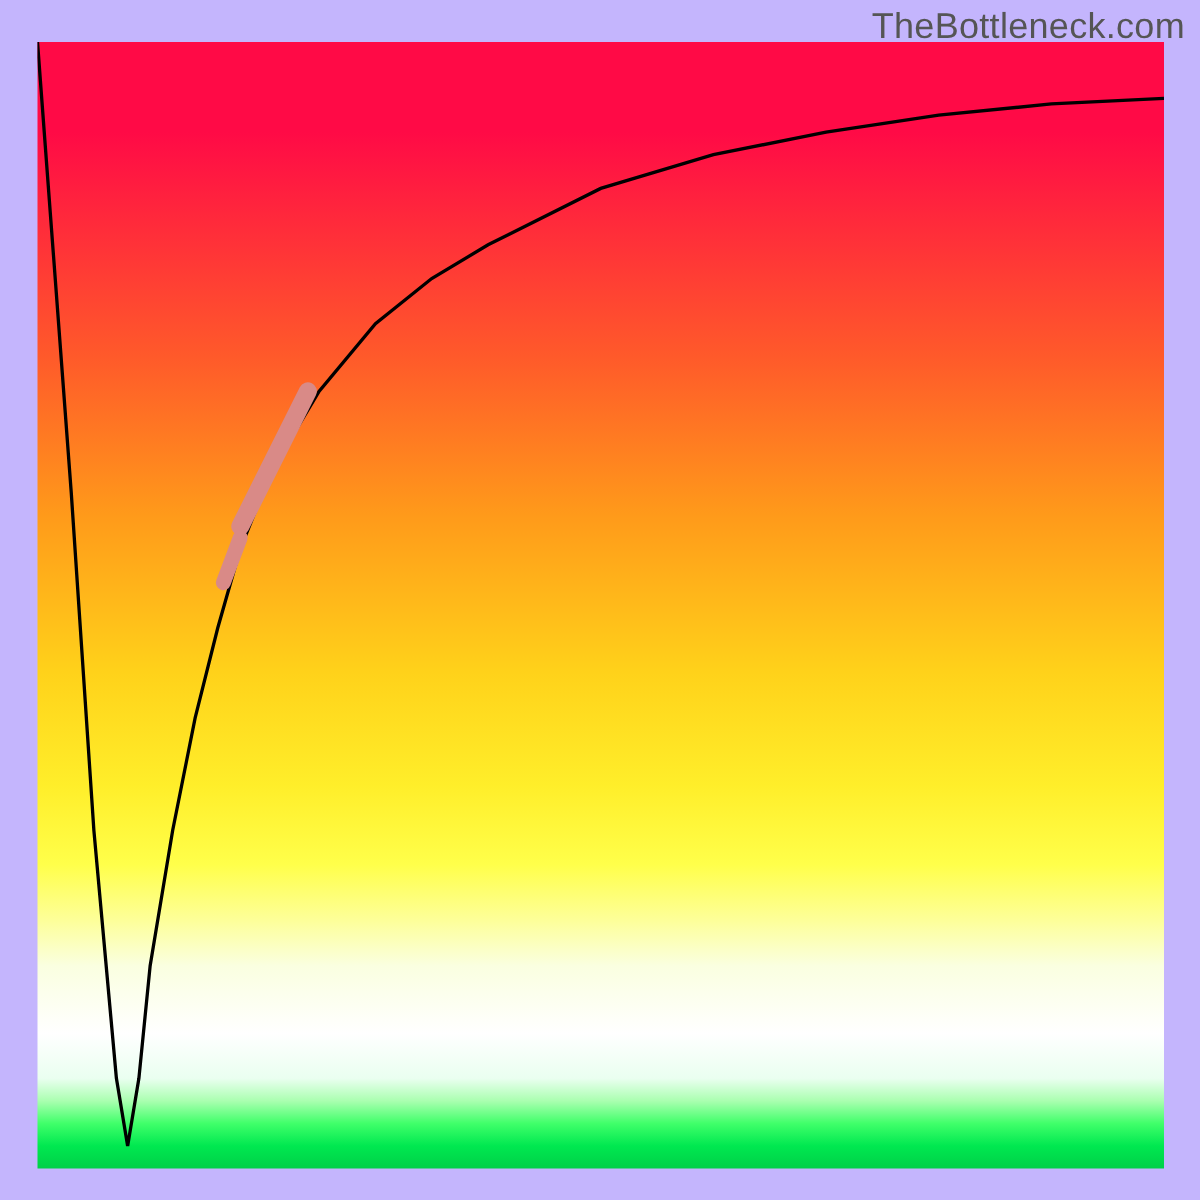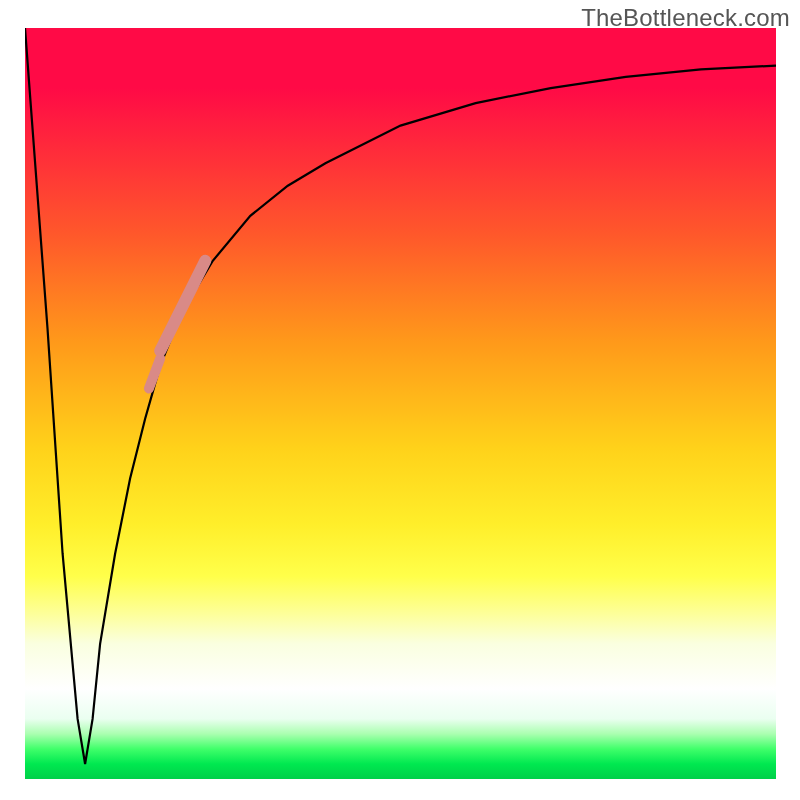--- a/index.html
+++ b/index.html
@@ -7,21 +7,21 @@
     padding: 0;
     width: 800px;
     height: 800px;
     background: #000;
     font-family: Arial, Helvetica, sans-serif;
   }
   .frame {
     position: relative;
     width: 800px;
     height: 800px;
-    background: #ffffff;
+    background: #c4b5fd;
   }
   .watermark {
     position: absolute;
     top: 4px;
     right: 10px;
     color: #555;
     font-size: 24px;
     font-weight: 500;
     letter-spacing: 0.2px;
     z-index: 10;

